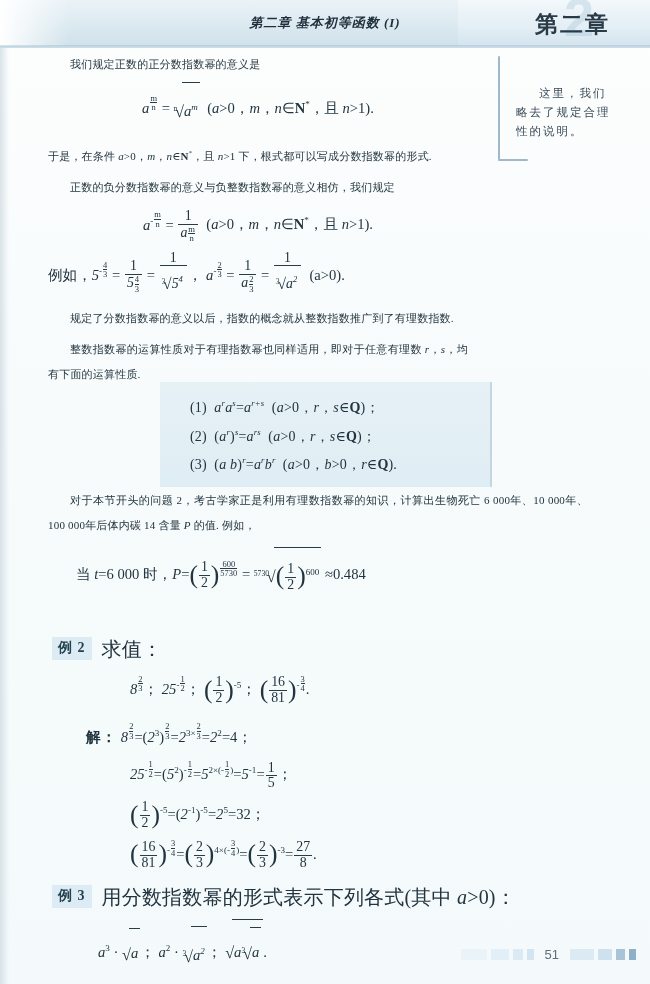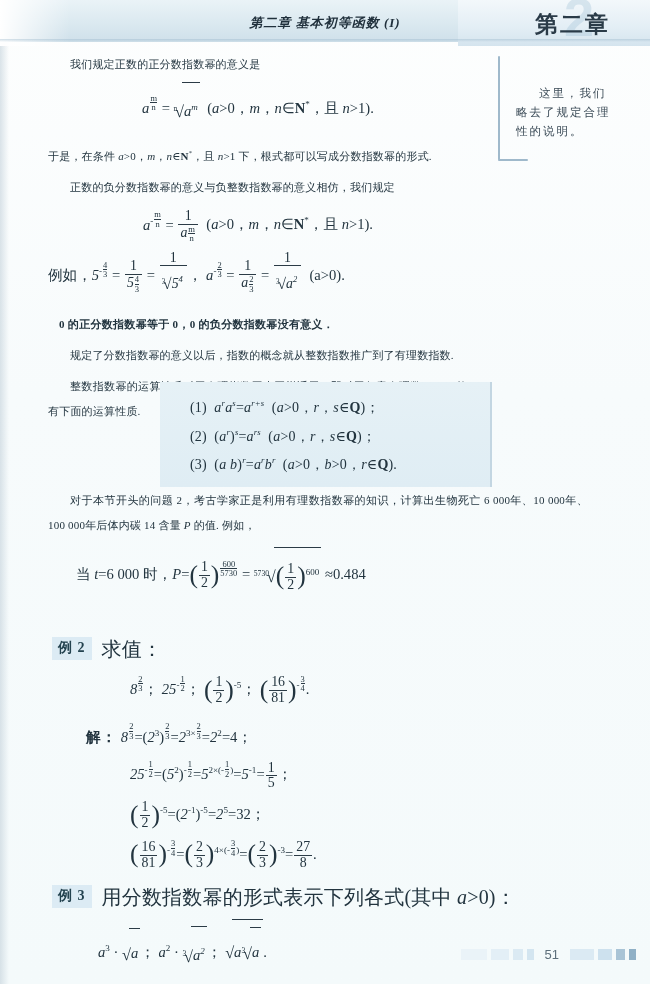--- a/index.html
+++ b/index.html
@@ -17,21 +17,21 @@
     overflow: hidden;
     background: linear-gradient(180deg, #fdfefe 0%, #f7fbfc 40%, #f4fafb 100%);
     color: #22343f;
   }
 
   
   .header-band {
     position: absolute;
     top: 0; left: 0;
     width: 650px;
-    height: 42px;
+    height: 48px;
     background: linear-gradient(180deg, #eaf3f7 0%, #dbe9f0 55%, #cfe0ea 100%);
   }
   .header-band::after {
     content: "";
     position: absolute;
     left: 0; right: 0; bottom: 0;
     height: 3px;
     background: linear-gradient(180deg, rgba(150,180,200,.45), rgba(255,255,255,0));
   }
   .header-left-fade {
@@ -328,21 +328,20 @@
       <span class="up">=</span>
       <span class="frac"><span class="num">1</span><span class="den"><span class="rad"><span class="idx">3</span><span class="sign">√</span><span class="bar"><span class="m">5</span><sup class="e">4</sup></span></span></span></span><span class="up">，</span>
       <span class="m">a</span><sup class="en">-</sup><span class="sfrac"><span class="num">2</span><span class="den">3</span></span>
       <span class="up">=</span>
       <span class="frac"><span class="num">1</span><span class="den"><span class="m">a</span><span class="sfrac-inline"><span class="num">2</span><span class="den">3</span></span></span></span>
       <span class="up">=</span>
       <span class="frac"><span class="num">1</span><span class="den"><span class="rad"><span class="idx">3</span><span class="sign">√</span><span class="bar"><span class="m">a</span><sup class="e">2</sup></span></span></span></span>
       <span class="up">&nbsp;<span>(a&gt;0).</span></span>
     </div>
 
-    <p class="para bold-note" style="margin-top:10px;">0 的正分数指数幂等于 0，0 的负分数指数幂没有意义．</p>
 
     <p class="para indent">规定了分数指数幂的意义以后，指数的概念就从整数指数推广到了有理数指数.</p>
 
     <p class="para indent">整数指数幂的运算性质对于有理指数幂也同样适用，即对于任意有理数 <span class="m">r</span>，<span class="m">s</span>，均有下面的运算性质.</p>
 
   </div>
 
   <div class="prop-box">
     <div class="prop-line">
       <span>(1)</span>

